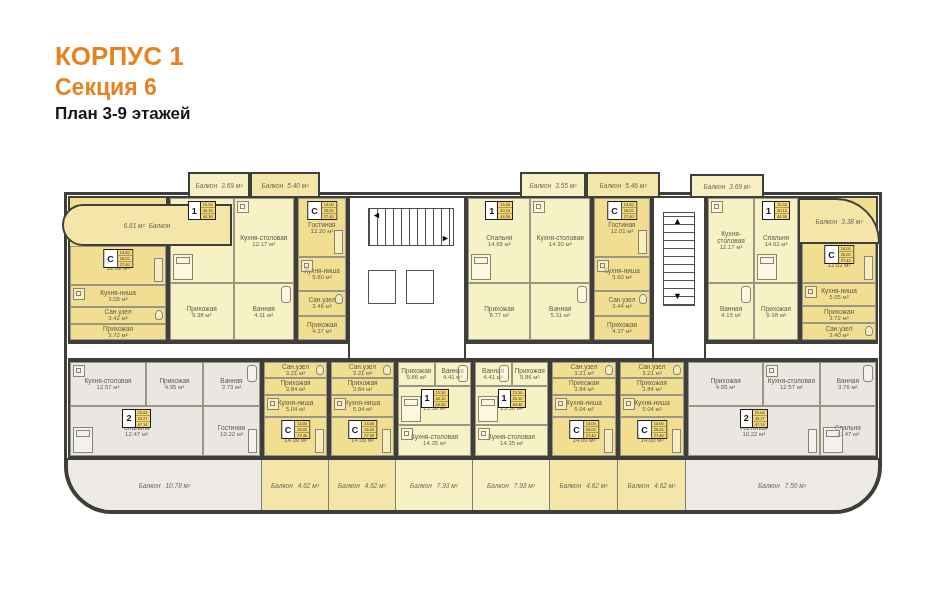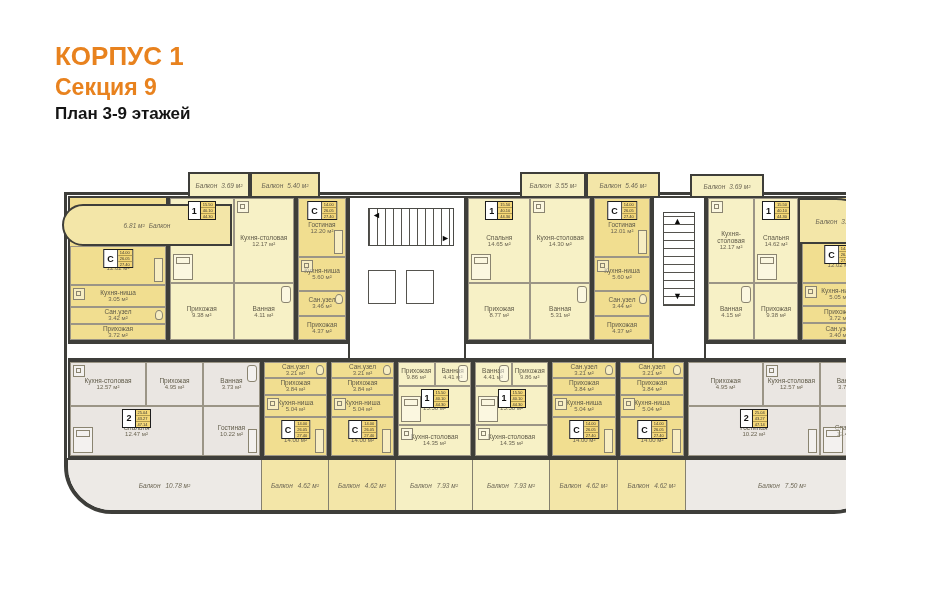--- a/index.html
+++ b/index.html
@@ -1,16 +1,16 @@
 <!DOCTYPE html>
 <html><head>
 <meta charset="utf-8">
 <style>
   html,body{margin:0;padding:0;background:#fff;}
-  .page{position:relative;width:846px;height:600px;background:#fff;overflow:hidden;
+  .page{position:relative;width:941px;height:600px;background:#fff;overflow:hidden;
         font-family:"Liberation Sans","DejaVu Sans",sans-serif;}
   .titleblock{position:absolute;left:55px;top:40px;line-height:1.25;}
   .t-building{font-size:26px;font-weight:bold;color:#E8821E;}
   .t-section{font-size:23px;font-weight:bold;color:#E8821E;}
   .t-floors{font-size:17px;font-weight:bold;color:#141414;margin-top:2px;}
   #plan{position:absolute;inset:0;}
   .abs{position:absolute;box-sizing:border-box;}
   .frame{border:3px solid #3E3E3A;border-radius:0 0 48px 48px;background:#FDFDFC;}
   .unit{border:2px solid #3E3E3A;display:flex;flex-direction:column;}
   .tC{display:flex;flex-direction:column;}
@@ -55,21 +55,21 @@
   .f-stove::before{content:"";position:absolute;left:2px;top:2px;width:3px;height:3px;border:1px solid #8A8470;}
   .f-tub{width:8px;height:15px;right:2px;top:2px;border-radius:3px;}
   .f-wc{width:6px;height:8px;right:2px;top:2px;border-radius:50% 50% 40% 40%;}
 </style>
 </head>
 <body>
 
 <div class="page">
   <div class="titleblock">
     <div class="t-building">КОРПУС 1</div>
-    <div class="t-section">Секция 9</div>
+    <div class="t-section">Секция 6</div>
     <div class="t-floors">План 3-9 этажей</div>
   </div>
   <div id="plan">
       <div class="abs frame" style="left: 64px; top: 192px; width: 818px; height: 322px;"></div>
       <div class="abs corridor" style="left: 68px; top: 342px; width: 810px; height: 18px;"></div>
       <div class="abs unit tC pt48" style="background: rgb(241, 222, 144); left: 68px; top: 196px; width: 100px; height: 146px;">
         <div class="room r0" style="flex: 1.8 1 0%;">
           <div class="rn">Гостиная</div>
           <div class="ra">12.02 м²</div>
           <div class="fur f-sofa"></div>

